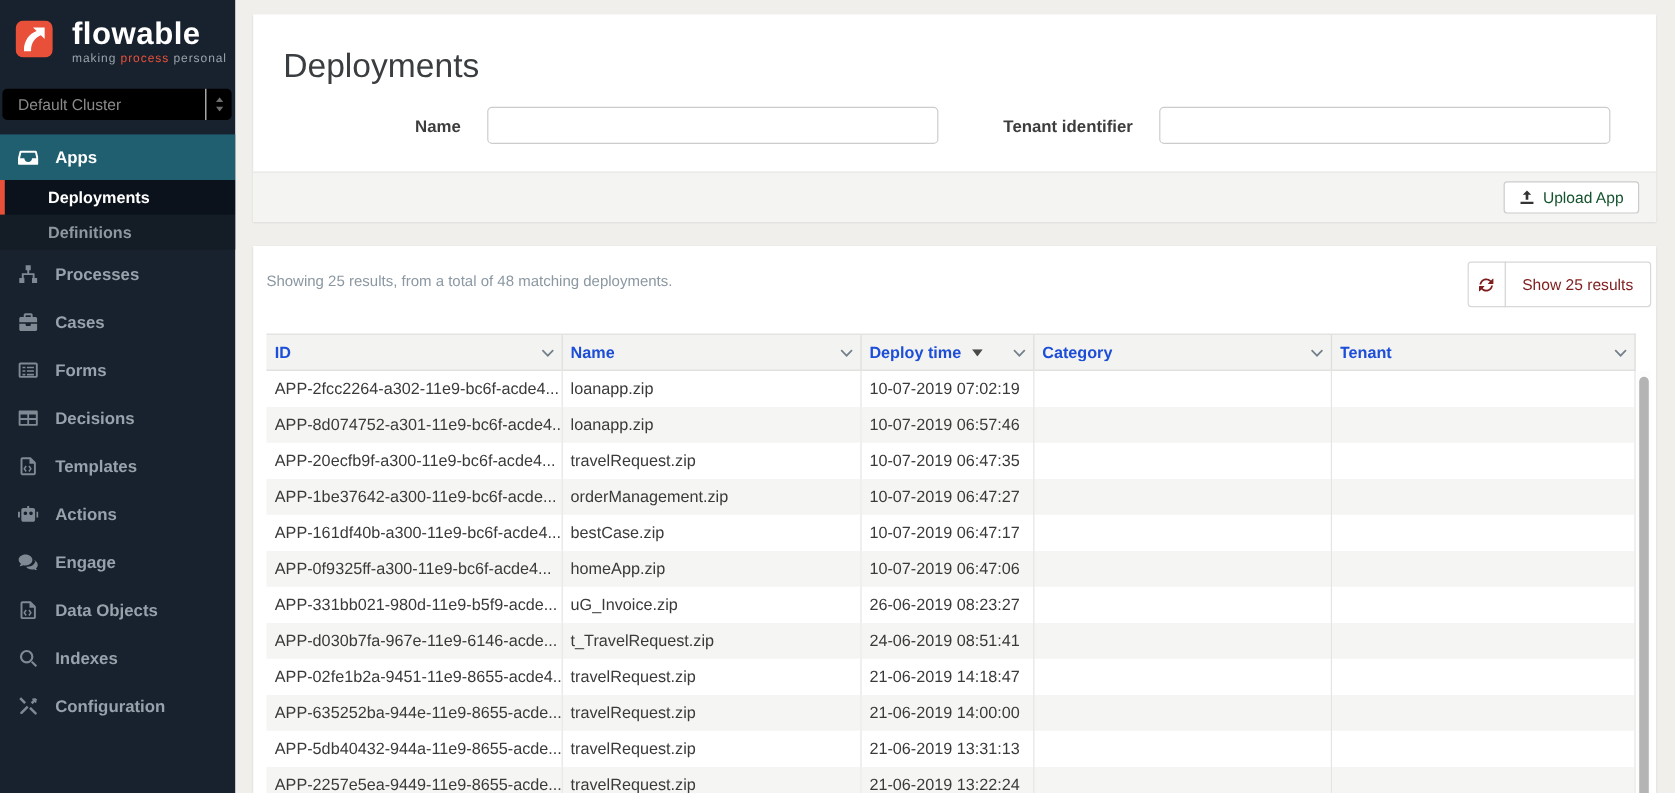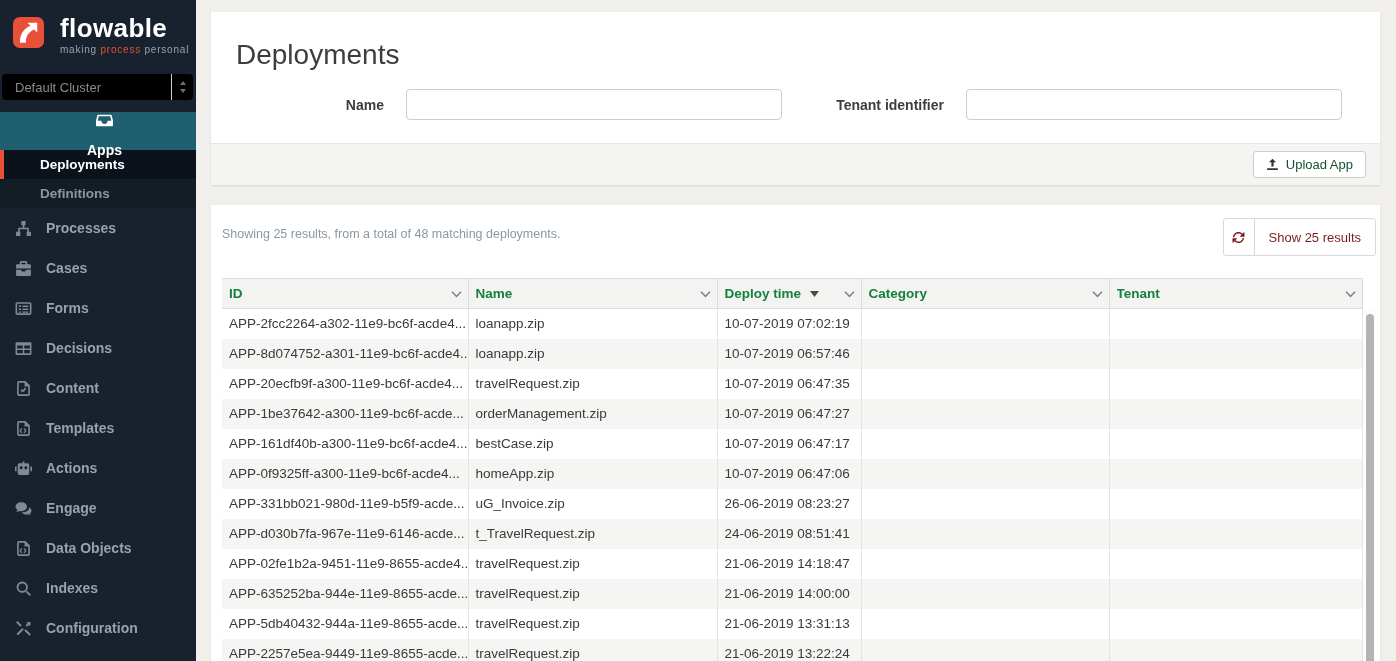--- a/index.html
+++ b/index.html
@@ -22,21 +22,21 @@
   .cluster-select { margin: 5px 3px 0 2px; height: 26px; background: #000000; border-radius: 4px;
     display: flex; align-items: center; padding: 0 26px 0 13px; color: #8a8a8a; font-size: 13px;
     position: relative; cursor: pointer; }
   .cluster-caret { position: absolute; right: 0; top: 0; bottom: 0; width: 22px; border-left: 1px solid #cfcfcf;
     display: flex; align-items: center; justify-content: center; color: #6e6e6e; }
 
   .nav { margin-top: 12px; }
   .nav-item { height: 40px; display: flex; align-items: center; padding-left: 13px; gap: 13px;
     color: #97a2ac; font-size: 14px; font-weight: 700; cursor: pointer; }
   .nav-item .nav-icon { width: 20px; color: #7e8994; display: flex; justify-content: center; align-items: center; }
-  .nav-item.active { background: #1f5f70; color: #fff; height: 38px; flex-direction: column; }
+  .nav-item.active { background: #1f5f70; color: #fff; height: 38px; }
   .nav-item.active .nav-icon { color: #fff; }
   .nav-sub { height: 29px; display: flex; align-items: center; padding-left: 40px; font-size: 13.5px;
     font-weight: 700; color: #8d97a1; background: #141c26; cursor: pointer; }
   .nav-sub.active { background: #0b121b; color: #fff; border-left: 4px solid #e8503a; padding-left: 36px; }
 
   
   .main { flex: 1; height: 100%; display: flex; flex-direction: column; padding: 12px 16px 0 15px; min-width: 0; }
   .panel { background: #fff; box-shadow: 0 1px 2px rgba(0,0,0,.10); }
 
   .panel-top { flex: 0 0 auto; }
@@ -63,21 +63,21 @@
   .btn-refresh { width: 32px; justify-content: center; padding: 0; color: #6d8a96; border-radius: 3px 0 0 3px; }
   .btn-show { border-radius: 0 3px 3px 0; margin-left: -1px; padding: 0 14px; }
 
   
   .table-wrap { position: relative; margin-top: 22px; flex: 1; padding-right: 13px; min-height: 0; }
   table { width: 100%; border-collapse: collapse; table-layout: fixed; }
   th:nth-child(1), td:nth-child(1) { width: 246px; }
   th:nth-child(2), td:nth-child(2) { width: 249px; }
   th:nth-child(3), td:nth-child(3) { width: 144px; }
   th:nth-child(4), td:nth-child(4) { width: 248px; }
-  th { height: 30px; background: #f3f3f1; font-size: 13.5px; font-weight: 700; color: #15803d;
+  th { height: 30px; background: #f3f3f1; font-size: 13.5px; font-weight: 700; color: #1d4ed8;
     text-align: center; padding: 0 6px 0 7px; border-top: 1px solid #dcdcda; border-bottom: 1px solid #dcdcda;
     border-left: 1px solid #dcdcda; cursor: pointer; }
   th:first-child { border-left: none; }
   th:last-child { border-right: 1px solid #dcdcda; }
   .th-inner { display: flex; align-items: center; }
   .th-label { overflow: hidden; white-space: nowrap; }
   .sort-caret { color: #4a4a4a; margin-left: 9px; display: inline-flex; padding-top: 1px; }
   .col-chevron { color: #73808b; margin-left: auto; display: inline-flex; padding-top: 2px; }
   td { height: 30px; font-size: 13.5px; color: #3a3a3a; padding: 0 7px;
     border-left: 1px solid #e4e4e2; white-space: nowrap; overflow: hidden; }
@@ -158,28 +158,20 @@
         <span class="nav-icon">
           <svg viewBox="0 0 16 16" width="17" height="17">
             <path fill="currentColor" d="M14.5 2c.6 0 1 .4 1 1v10c0 .6-.4 1-1 1H1.5c-.6 0-1-.4-1-1V3c0-.6.4-1 1-1h13zM7.3 9.4H2v3.1h5.3V9.4zm6.7 0H8.7v3.1H14V9.4zM7.3 5.1H2v2.8h5.3V5.1zm6.7 0H8.7v2.8H14V5.1z"></path>
           </svg>
         </span>
         <span class="nav-label">Decisions</span>
       </div>
       <div class="nav-item">
         <span class="nav-icon">
           <svg viewBox="0 0 16 16" width="17" height="17">
-            <path fill="currentColor" fill-rule="evenodd" d="M9.6 1c.3 0 .5.1.7.3l3.4 3.4c.2.2.3.4.3.7v8.1c0 .8-.7 1.5-1.5 1.5h-9c-.8 0-1.5-.7-1.5-1.5v-11C2 1.7 2.7 1 3.5 1h6.1zM9 2.5H3.5v11h9V6H9V2.5zm-3.7 8l1.2-2 1.3 1 1.5-2.4 1.2.8-2.3 3.6-1.3-1-.5.9-1.1-.9z"></path>
-          </svg>
-        </span>
-        <span class="nav-label">Content</span>
-      </div>
-      <div class="nav-item">
-        <span class="nav-icon">
-          <svg viewBox="0 0 16 16" width="17" height="17">
             <path fill="currentColor" fill-rule="evenodd" d="M9.6 1c.3 0 .5.1.7.3l3.4 3.4c.2.2.3.4.3.7v8.1c0 .8-.7 1.5-1.5 1.5h-9c-.8 0-1.5-.7-1.5-1.5v-11C2 1.7 2.7 1 3.5 1h6.1zM9 2.5H3.5v11h9V6H9V2.5zM6.9 8.2L5.6 10l1.3 1.8-1 .7L4.2 10l1.7-2.5 1 .7zm2.2-.7L10.8 10l-1.7 2.5-1-.7L9.4 10 8.1 8.2l1-.7z"></path>
           </svg>
         </span>
         <span class="nav-label">Templates</span>
       </div>
       <div class="nav-item">
         <span class="nav-icon">
           <svg viewBox="0 0 16 16" width="17" height="17">
             <path fill="currentColor" d="M8.8 1.5v1.6h3c.9 0 1.6.7 1.6 1.6v7.7c0 .9-.7 1.6-1.6 1.6H4.2c-.9 0-1.6-.7-1.6-1.6V4.7c0-.9.7-1.6 1.6-1.6h3V1.5h1.6zM0 6h1.5v4.5H0V6zm14.5 0H16v4.5h-1.5V6zM5.8 5.9c-.8 0-1.4.6-1.4 1.4s.6 1.4 1.4 1.4 1.4-.6 1.4-1.4-.6-1.4-1.4-1.4zm4.4 0c-.8 0-1.4.6-1.4 1.4s.6 1.4 1.4 1.4 1.4-.6 1.4-1.4-.6-1.4-1.4-1.4zM5 10.4h6v1.4H5v-1.4z"></path>
           </svg>

